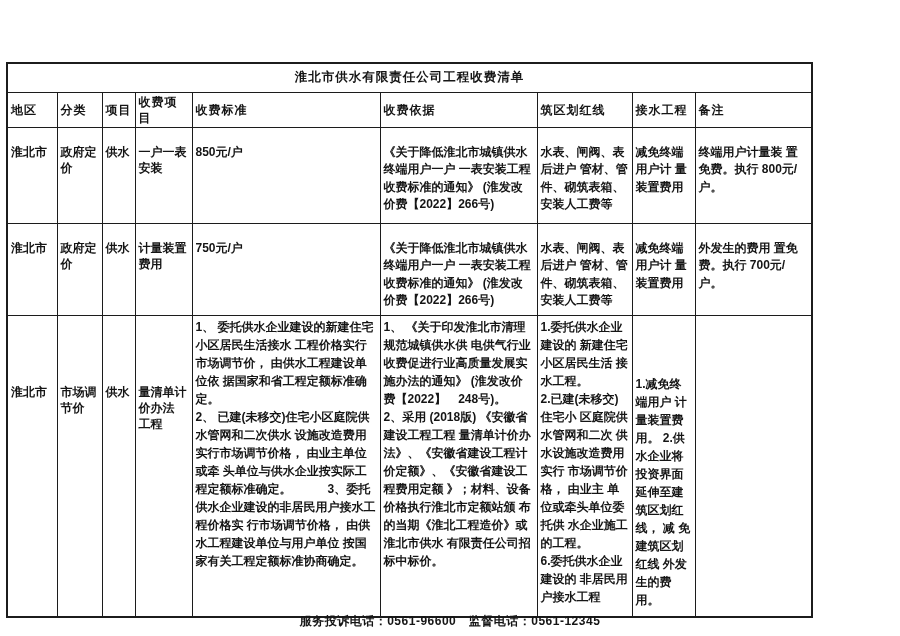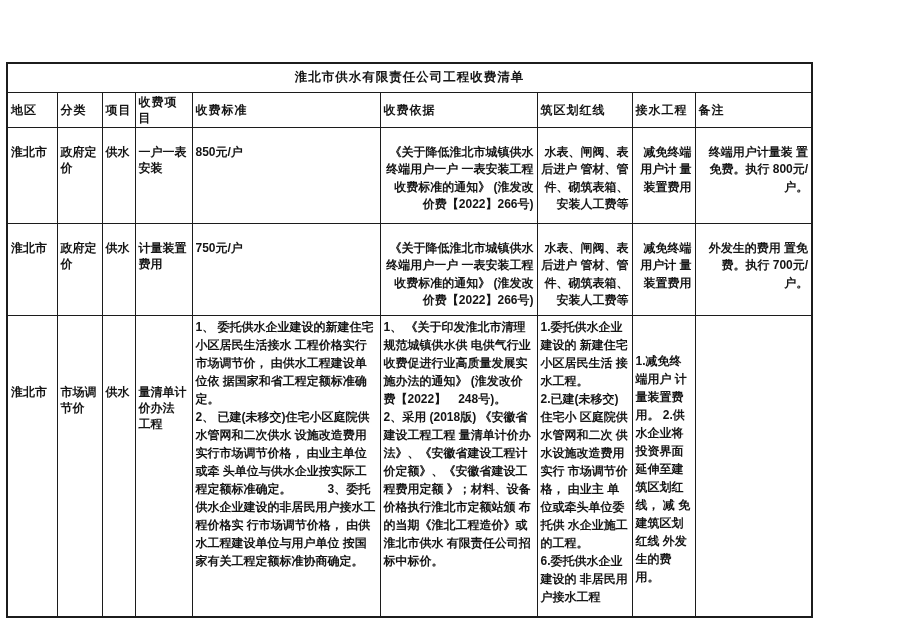--- a/index.html
+++ b/index.html
@@ -28,24 +28,24 @@
     height:29px; font-size:12.5px; letter-spacing:1px;
   }
   tr.header-row th { height:19px; vertical-align:middle; padding:1px 3px; letter-spacing:1px; }
 
   tr.r1 { height:96px; }
   tr.r2 { height:92px; }
   tr.r3 { height:302px; }
   tr.r1 td, tr.r2 td { padding-top:16px; }
   tr.r3 td { }
   tr.r3 td.left-cell { padding-top:68px; }
-  tr.r3 td.reduction-cell { padding-top:36px; }
+  tr.r3 td.reduction-cell { padding-top:59px; }
 
   .long { white-space:pre-wrap; line-height:1.5; }
-  .mid  { line-height:1.45;text-align:right; }
+  .mid  { line-height:1.45; }
 
   .footer {
     position:absolute; left:0; top:613px; width:900px;
     text-align:center; font-size:12px; font-weight:bold; letter-spacing:0.5px;
   }
 </style>
 </head>
 <body>
 
 <div class="page">
@@ -115,14 +115,15 @@
 2、采用 (2018版) 《安徽省建设工程工程 量清单计价办法》、《安徽省建设工程计 价定额》、《安徽省建设工程费用定额 》；材料、设备价格执行淮北市定额站颁 布的当期《淮北工程造价》或淮北市供水 有限责任公司招标中标价。</td>
       <td class="long">1.委托供水企业建设的 新建住宅小区居民生活 接水工程。
 2.已建(未移交)住宅小 区庭院供水管网和二次 供水设施改造费用实行 市场调节价格， 由业主 单位或牵头单位委托供 水企业施工的工程。
 6.委托供水企业建设的 非居民用户接水工程</td>
       <td class="long reduction-cell">1.减免终端用户 计量装置费用。 2.供水企业将投资界面延伸至建 筑区划红线， 减 免建筑区划红线 外发生的费用。</td>
       <td></td>
     </tr>
   </tbody>
     </table>
 
+  <div class="footer">服务投诉电话：0561-96600　监督电话：0561-12345</div>
 
 </div>
 
 </body></html>

